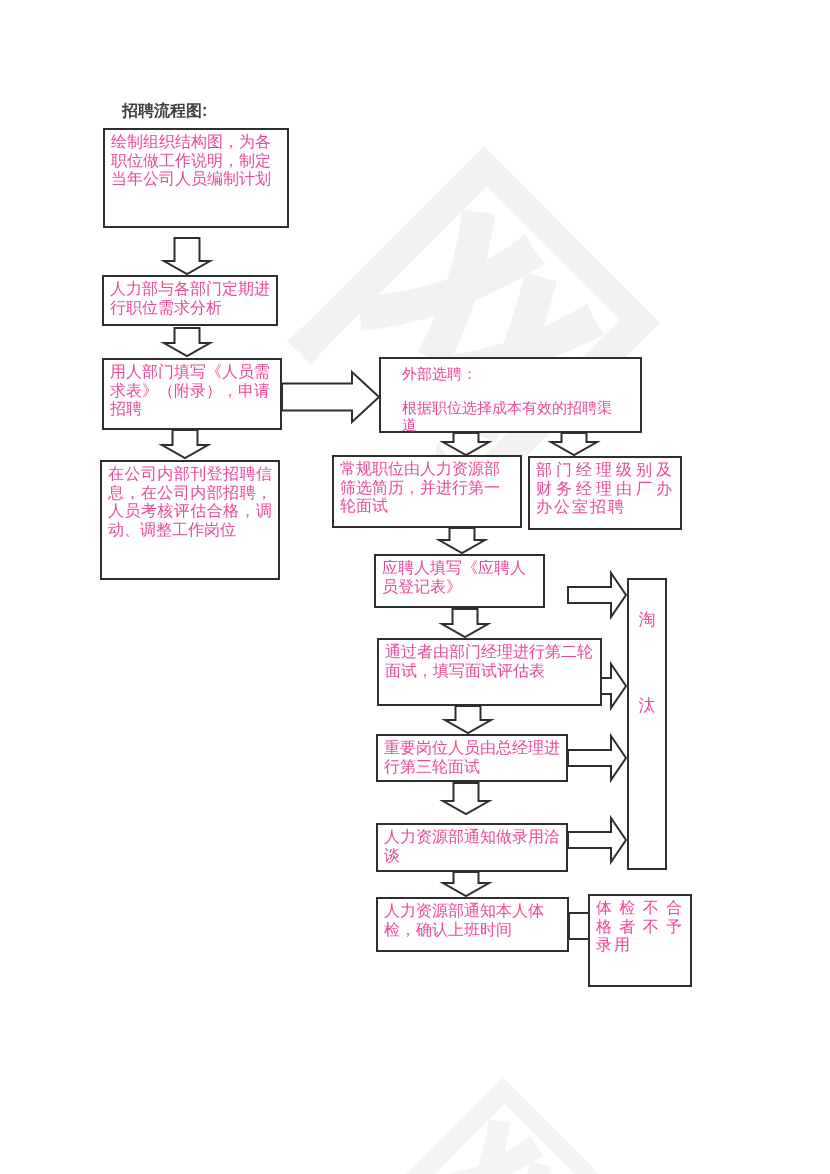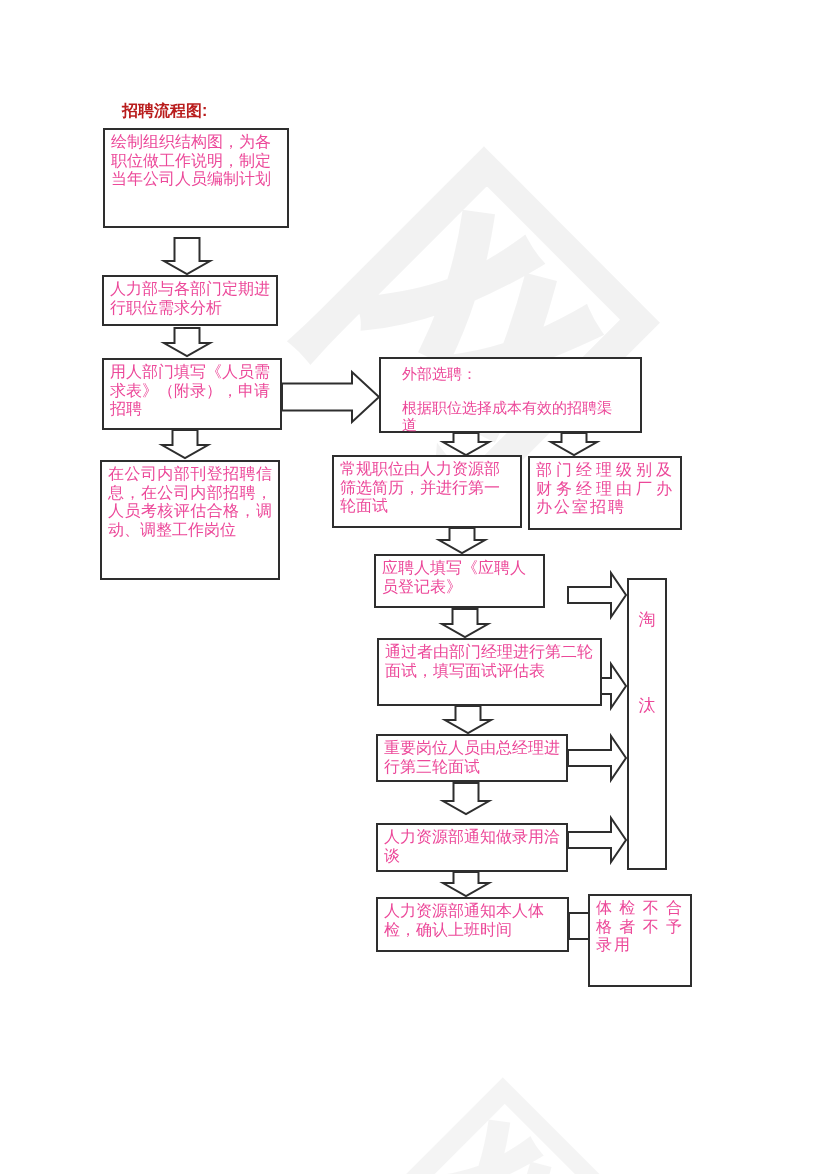--- a/index.html
+++ b/index.html
@@ -14,21 +14,21 @@
   }
   .watermark {
     position: absolute; color: rgba(0,0,0,0.05);
     font-weight: bold; pointer-events: none; user-select: none;
     transform: rotate(45deg); line-height: 1;
   }
   .wm-main { left: 330px; top: 180px; font-size: 300px; }
   .wm-bottom { left: 400px; top: 1100px; font-size: 200px; color: rgba(0,0,0,0.045); }
   .chart-title {
     position: absolute; left: 122px; top: 101px;
-    font-size: 16px; font-weight: bold; color: #b91c1c;
+    font-size: 16px; font-weight: bold; color: #404040;
   }
   .box {
     position: absolute; box-sizing: border-box;
     border: 2px solid #2e2e2e; background: #ffffff;
     font-size: 16px; line-height: 1.17; padding: 3px 6px;
     color: #ec4899; z-index: 2;
   }
   .box.justify { text-align: justify; text-justify: inter-character; }
   .box.spaced { letter-spacing: 2px; }
   .vbox {

